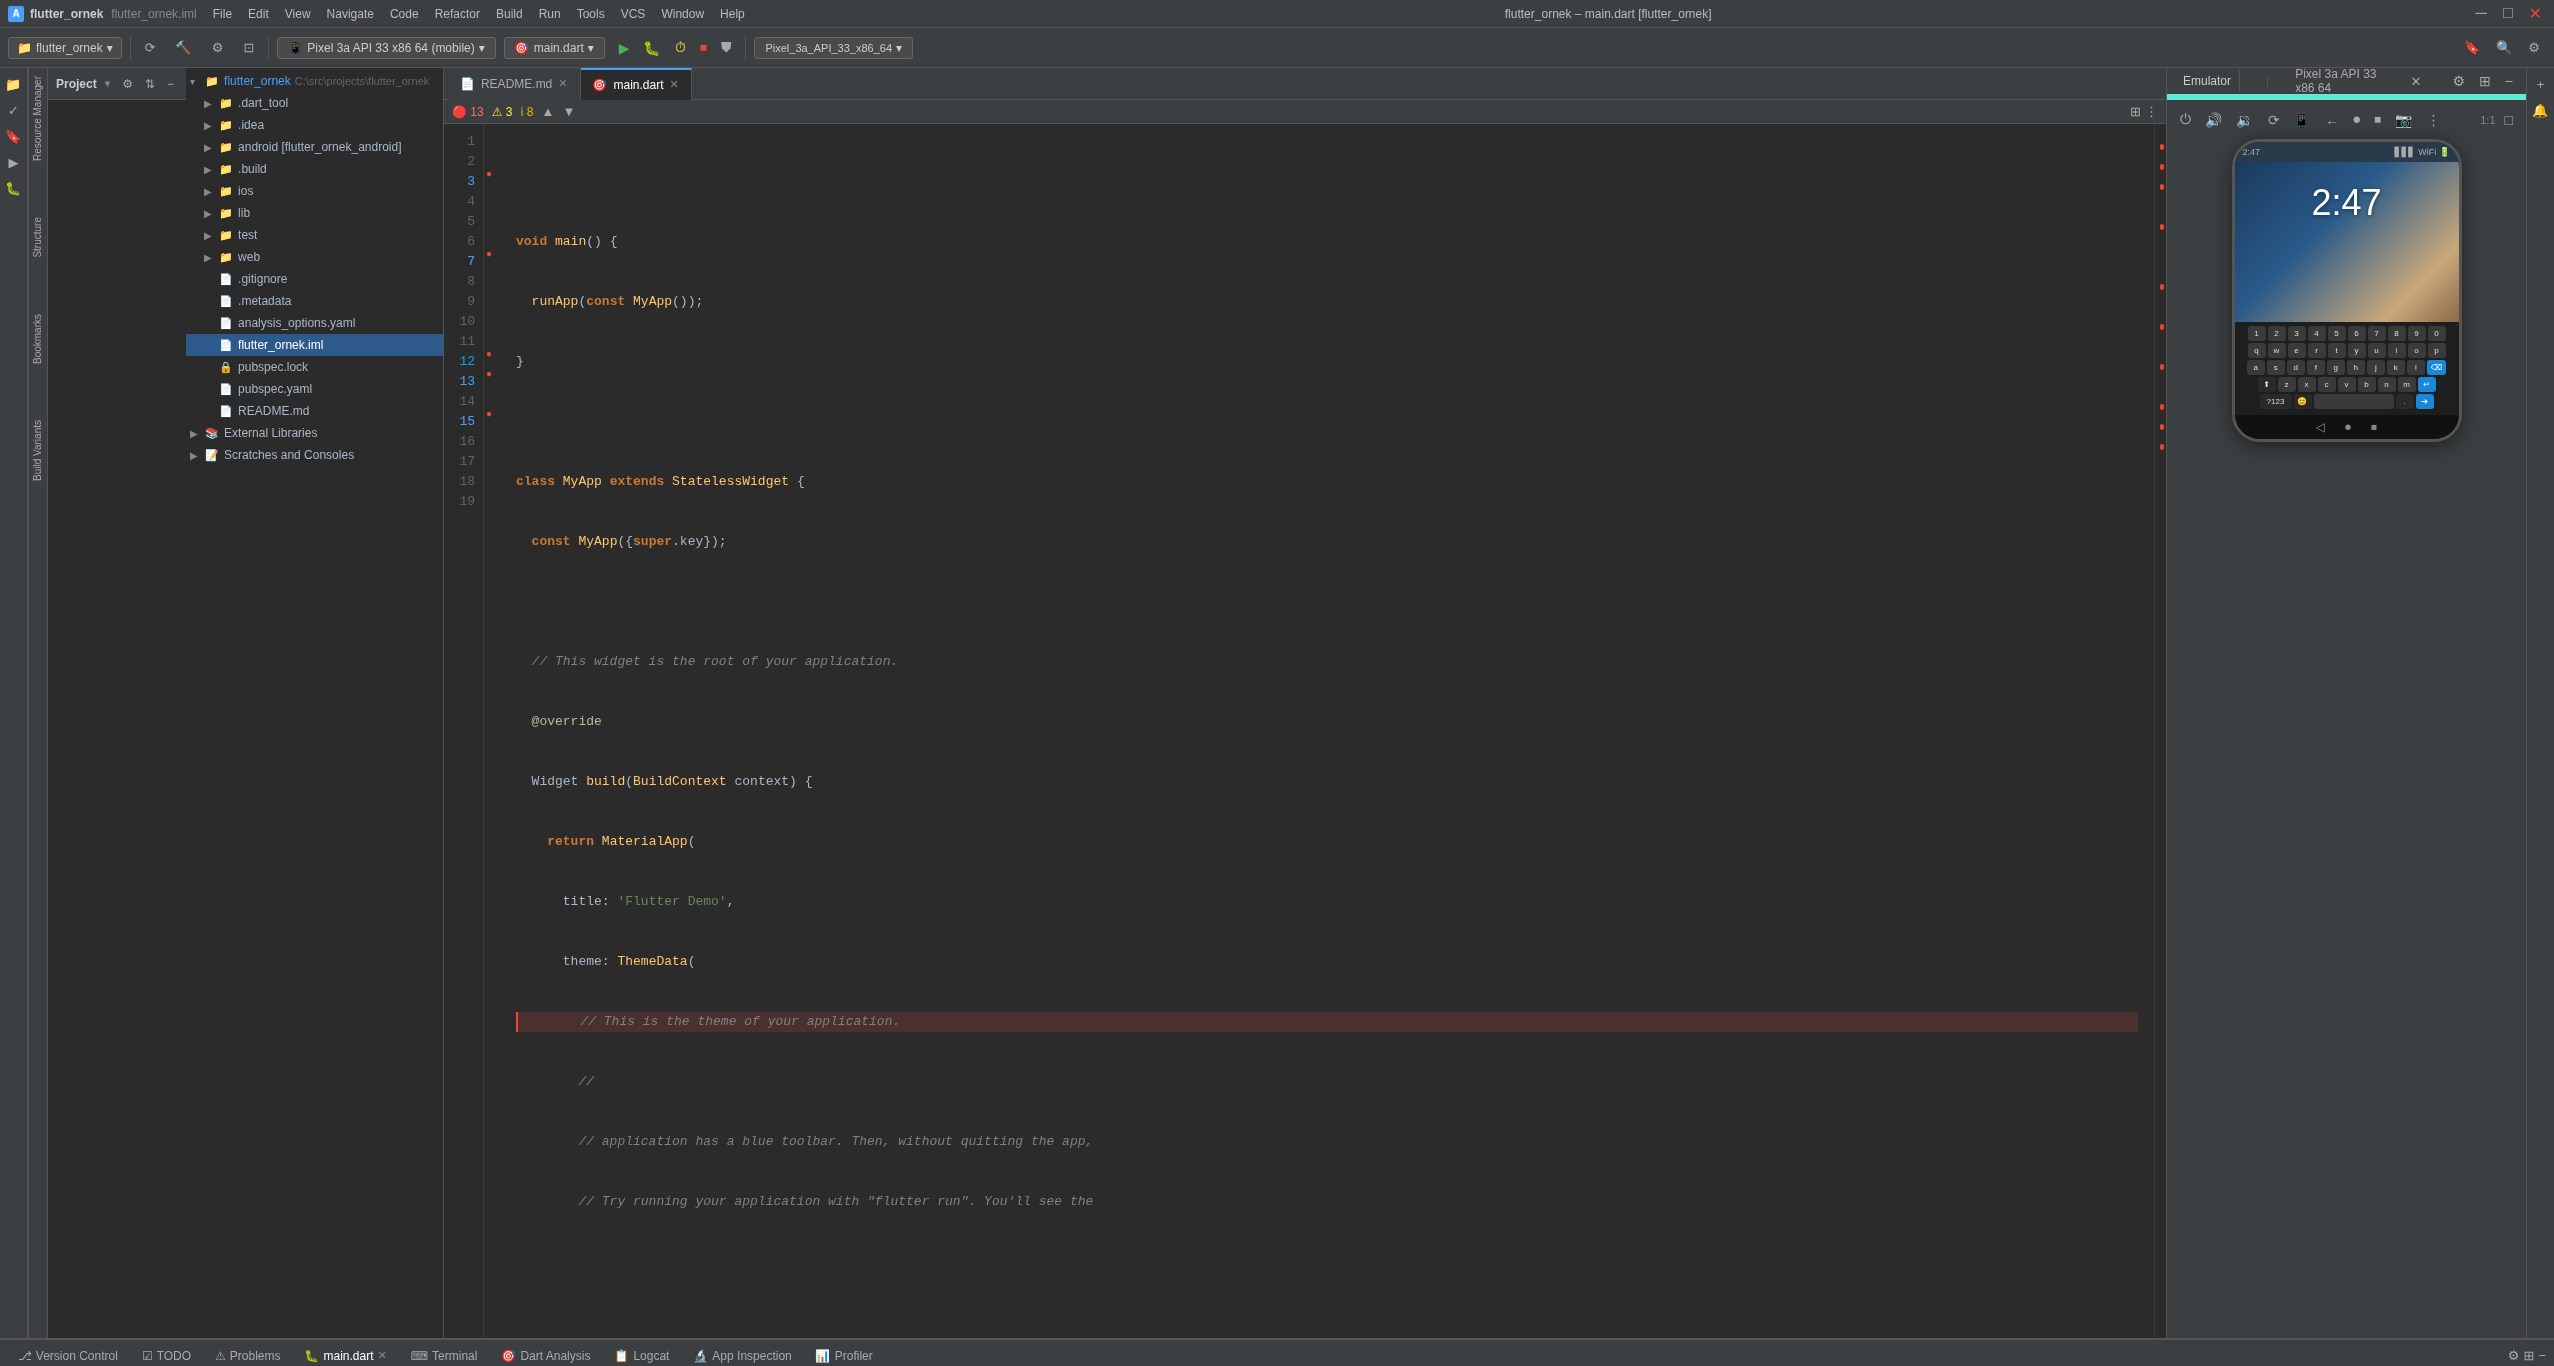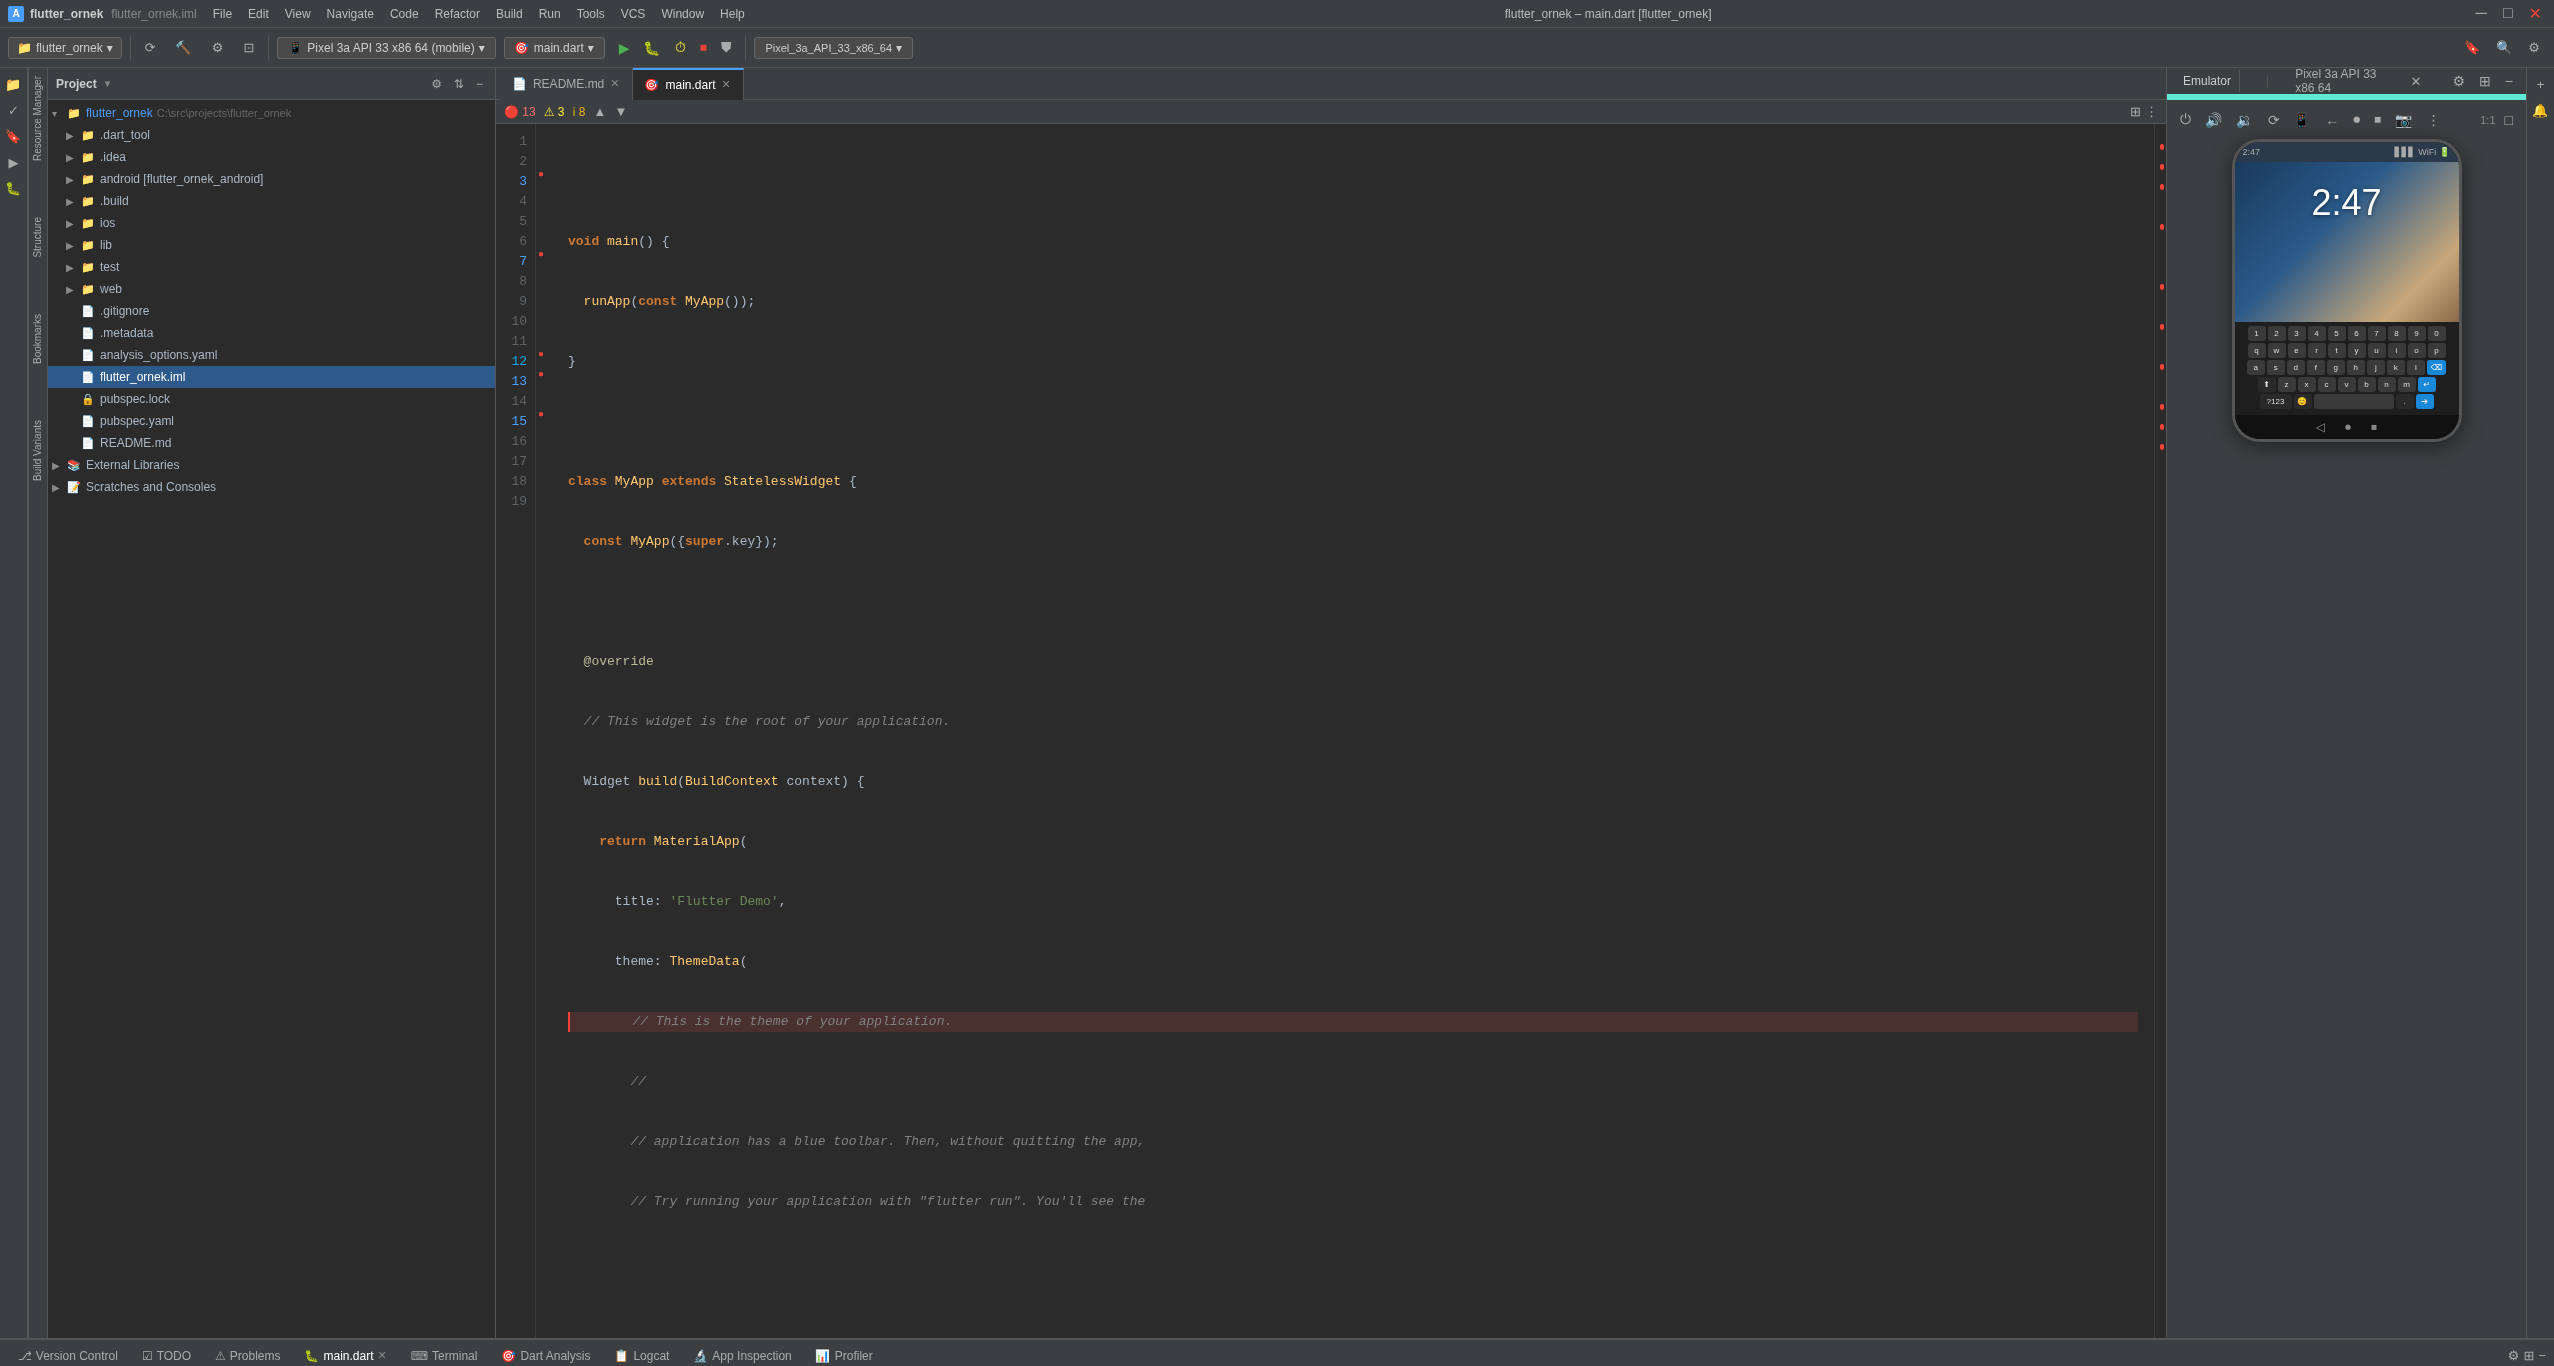--- a/index.html
+++ b/index.html
@@ -135,25 +135,25 @@
       width: 24px; height: 24px;
       background: none; border: none;
       color: #aaa; cursor: pointer;
       font-size: 13px;
       border-radius: 3px;
       display: flex; align-items: center; justify-content: center;
     }
 
     
     .project-panel {
-      width: 448px;
+      width: 396px;
       background: #2b2b2b;
       border-right: 1px solid #555;
       display: flex;
-      flex-direction: column;
+      flex-direction: row;
     }
     .project-header {
       height: 32px;
       background: #3c3f41;
       display: flex;
       align-items: center;
       padding: 0 8px;
       gap: 8px;
       border-bottom: 1px solid #555;
     }
@@ -772,22 +772,22 @@
 
       <div class="code-content" style="flex:1;user-select:text;">
         <div class="code-line">&nbsp;</div>
         <div class="code-line"><span class="kw">void </span><span class="func">main</span><span class="type">() {</span></div>
         <div class="code-line">&nbsp;&nbsp;<span class="func">runApp</span><span class="type">(</span><span class="kw">const </span><span class="class-name">MyApp</span><span class="type">());</span></div>
         <div class="code-line"><span class="type">}</span></div>
         <div class="code-line">&nbsp;</div>
         <div class="code-line"><span class="kw">class </span><span class="class-name">MyApp </span><span class="kw">extends </span><span class="class-name">StatelessWidget</span><span class="type"> {</span></div>
         <div class="code-line">&nbsp;&nbsp;<span class="kw">const </span><span class="class-name">MyApp</span><span class="type">({</span><span class="kw">super</span><span class="type">.key});</span></div>
         <div class="code-line">&nbsp;</div>
+        <div class="code-line"><span class="comment">&nbsp;&nbsp;// This widget is the root of your application.</span></div>
         <div class="code-line"><span class="annotation">&nbsp;&nbsp;@override</span></div>
-        <div class="code-line"><span class="comment">&nbsp;&nbsp;// This widget is the root of your application.</span></div>
         <div class="code-line">&nbsp;&nbsp;<span class="type">Widget </span><span class="func">build</span><span class="type">(</span><span class="class-name">BuildContext</span><span class="type"> context) {</span></div>
         <div class="code-line">&nbsp;&nbsp;&nbsp;&nbsp;<span class="kw">return </span><span class="class-name">MaterialApp</span><span class="type">(</span></div>
         <div class="code-line">&nbsp;&nbsp;&nbsp;&nbsp;&nbsp;&nbsp;<span class="type">title: </span><span class="str">'Flutter Demo'</span><span class="type">,</span></div>
         <div class="code-line">&nbsp;&nbsp;&nbsp;&nbsp;&nbsp;&nbsp;<span class="type">theme: </span><span class="class-name">ThemeData</span><span class="type">(</span></div>
         <div class="code-line err-indicator"><span class="comment">&nbsp;&nbsp;&nbsp;&nbsp;&nbsp;&nbsp;&nbsp;&nbsp;// This is the theme of your application.</span></div>
         <div class="code-line"><span class="comment">&nbsp;&nbsp;&nbsp;&nbsp;&nbsp;&nbsp;&nbsp;&nbsp;//</span></div>
         <div class="code-line"><span class="comment">&nbsp;&nbsp;&nbsp;&nbsp;&nbsp;&nbsp;&nbsp;&nbsp;// application has a blue toolbar. Then, without quitting the app,</span></div>
         <div class="code-line"><span class="comment">&nbsp;&nbsp;&nbsp;&nbsp;&nbsp;&nbsp;&nbsp;&nbsp;// Try running your application with "flutter run". You'll see the</span></div>
       </div>
 

